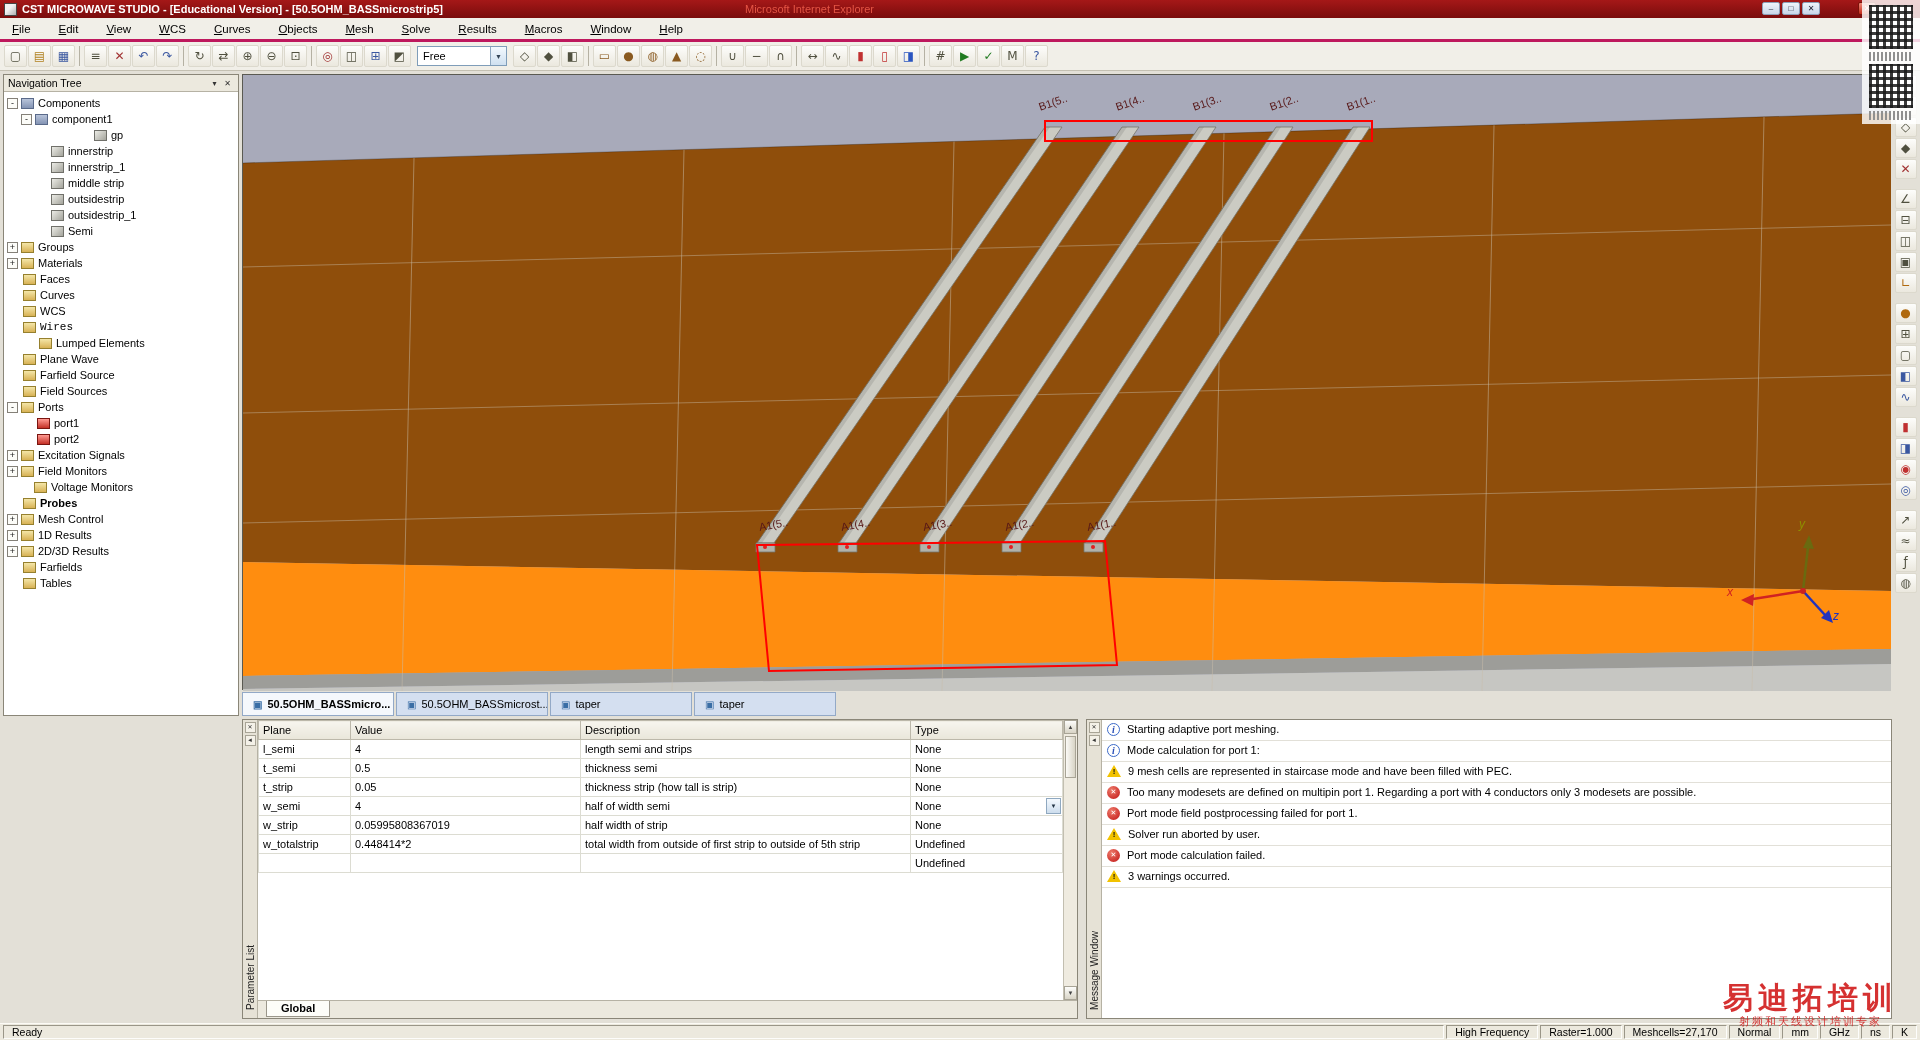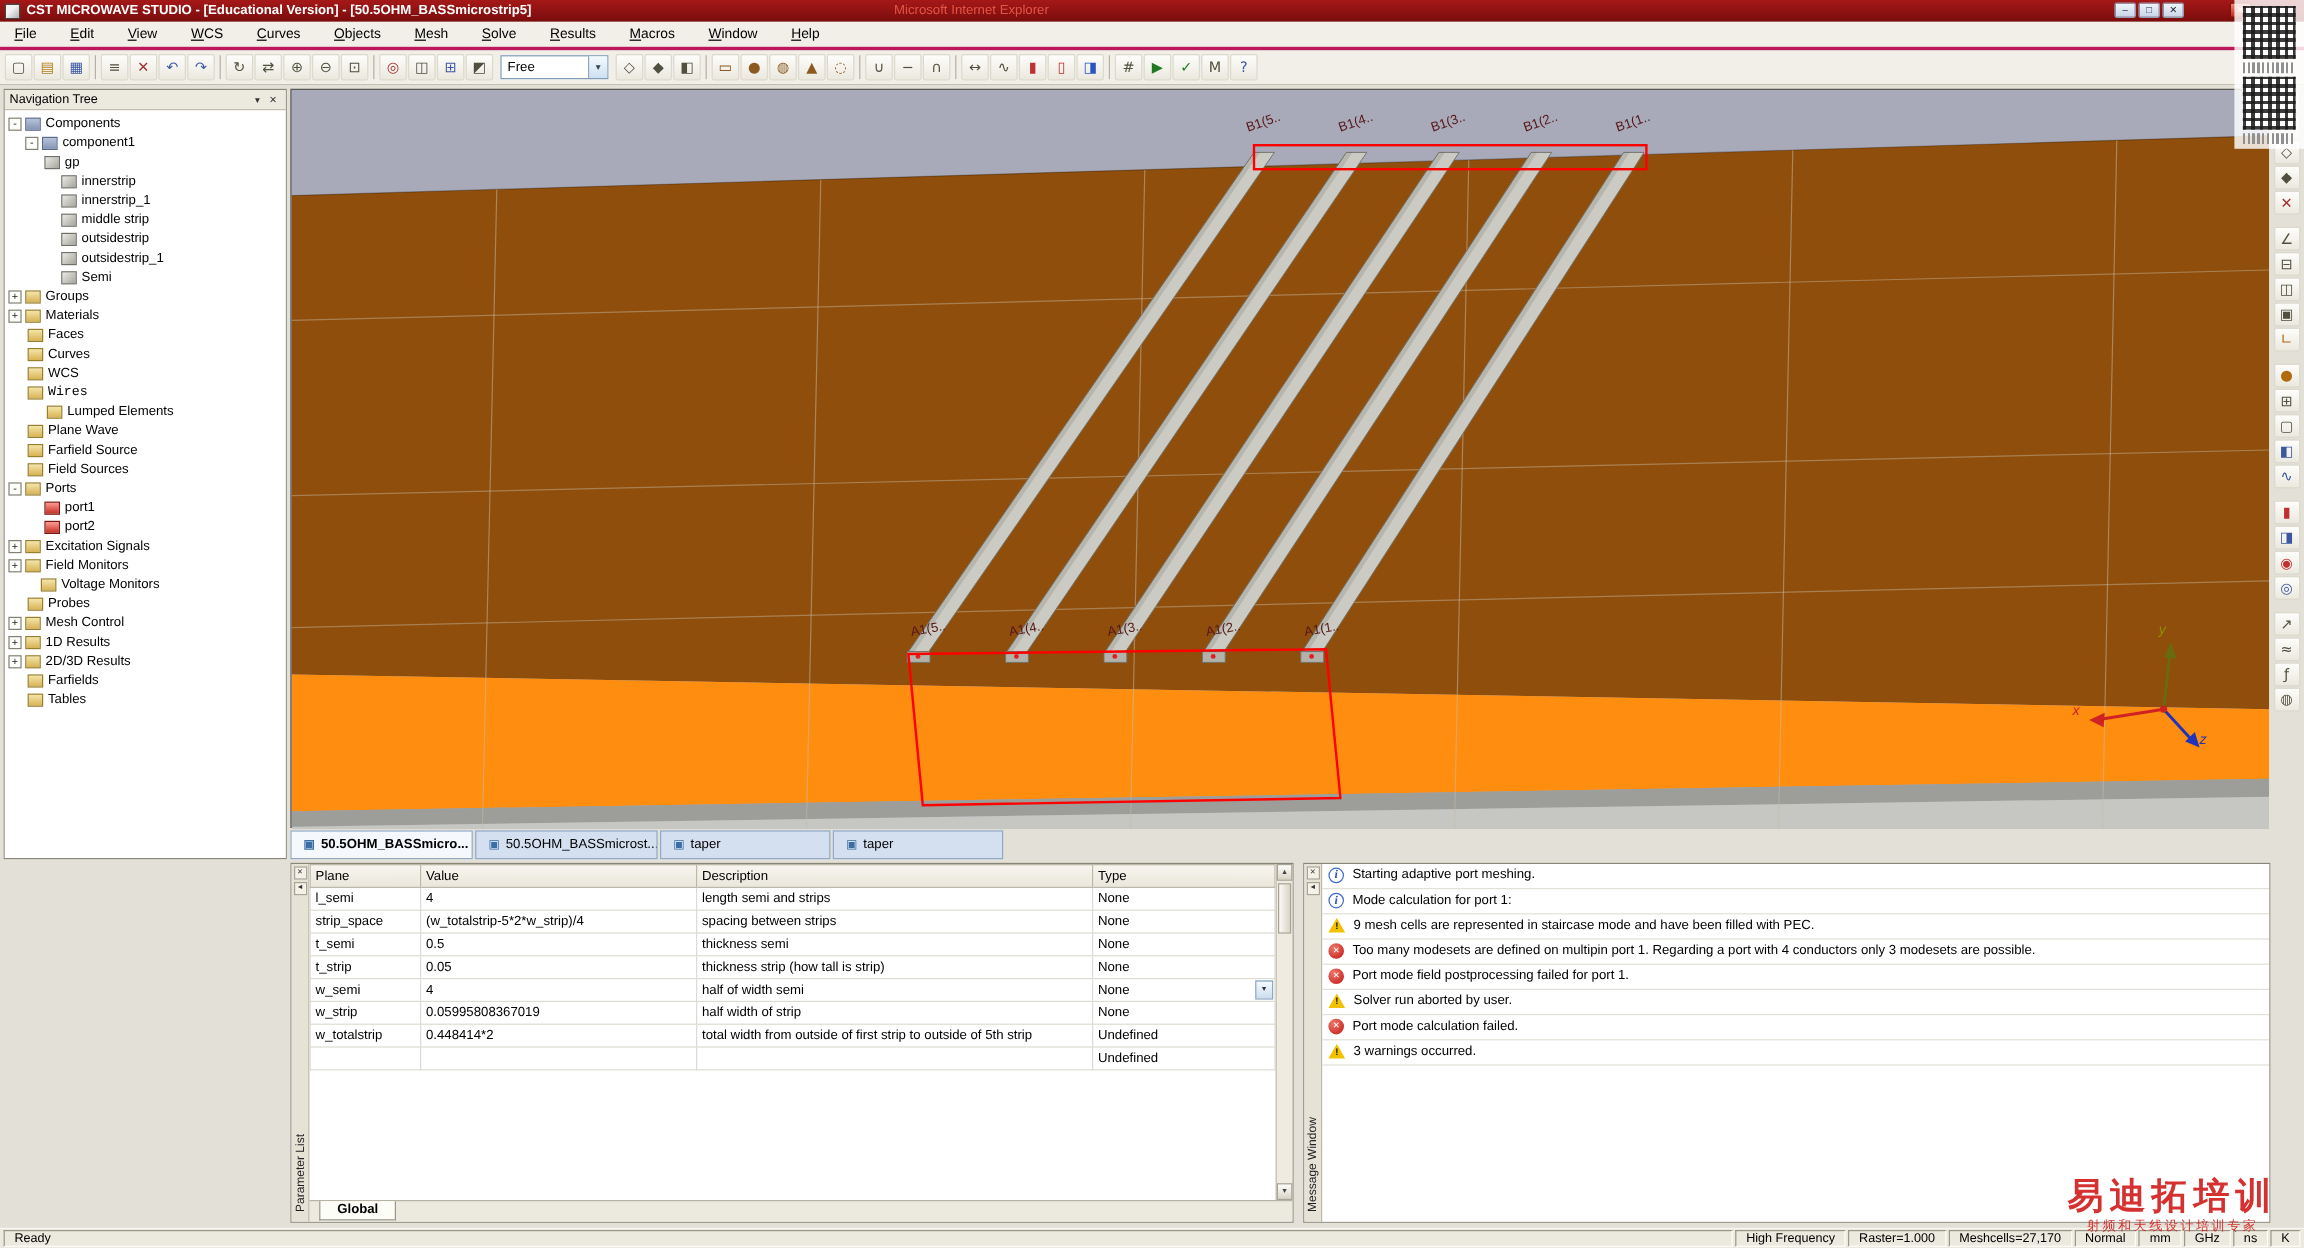--- a/index.html
+++ b/index.html
@@ -286,21 +286,21 @@
           <div class="tree-row" style="padding-left: 3px;">
             <span class="expander">-</span>
             <span class="tree-icon icon-folder"></span>
             <span class="tree-label">Components</span>
           </div>
           <div class="tree-row" style="padding-left: 17px;">
             <span class="expander">-</span>
             <span class="tree-icon icon-folder"></span>
             <span class="tree-label">component1</span>
           </div>
-          <div class="tree-row" style="padding-left: 17px;">
+          <div class="tree-row" style="padding-left: 44px; margin-left: 30px;">
             <span class="exp-spacer"></span>
             <span class="tree-icon icon-solid"></span>
             <span class="tree-label">gp</span>
           </div>
           <div class="tree-row" style="padding-left: 31px;">
             <span class="exp-spacer"></span>
             <span class="tree-icon icon-solid"></span>
             <span class="tree-label">innerstrip</span>
           </div>
           <div class="tree-row" style="padding-left: 31px;">
@@ -401,21 +401,21 @@
           <div class="tree-row" style="padding-left: 3px;">
             <span class="expander">+</span>
             <span class="tree-icon icon-cat"></span>
             <span class="tree-label">Field Monitors</span>
           </div>
           <div class="tree-row" style="padding-left: 14px;">
             <span class="exp-spacer"></span>
             <span class="tree-icon icon-cat"></span>
             <span class="tree-label">Voltage Monitors</span>
           </div>
-          <div class="tree-row" style="padding-left: 3px;">
+          <div class="tree-row" style="padding-left: 3px; font-weight: bold;">
             <span class="exp-spacer"></span>
             <span class="tree-icon icon-cat"></span>
             <span class="tree-label">Probes</span>
           </div>
           <div class="tree-row" style="padding-left: 3px;">
             <span class="expander">+</span>
             <span class="tree-icon icon-cat"></span>
             <span class="tree-label">Mesh Control</span>
           </div>
           <div class="tree-row" style="padding-left: 3px;">
@@ -625,26 +625,20 @@
                   </tr>
                 </thead>
               <tbody>
                   <tr class="param-row">
                     <td class="c-name">l_semi</td>
                     <td class="c-value">4</td>
                     <td class="c-desc">length semi and strips</td>
                     <td class="c-type">None</td>
                   </tr>
                   <tr class="param-row">
-                    <td class="c-name">strip_space</td>
-                    <td class="c-value">(w_totalstrip-5*2*w_strip)/4</td>
-                    <td class="c-desc">spacing between strips</td>
-                    <td class="c-type">None</td>
-                  </tr>
-                  <tr class="param-row">
                     <td class="c-name">t_semi</td>
                     <td class="c-value">0.5</td>
                     <td class="c-desc">thickness semi</td>
                     <td class="c-type">None</td>
                   </tr>
                   <tr class="param-row">
                     <td class="c-name">t_strip</td>
                     <td class="c-value">0.05</td>
                     <td class="c-desc">thickness strip (how tall is strip)</td>
                     <td class="c-type">None</td>

